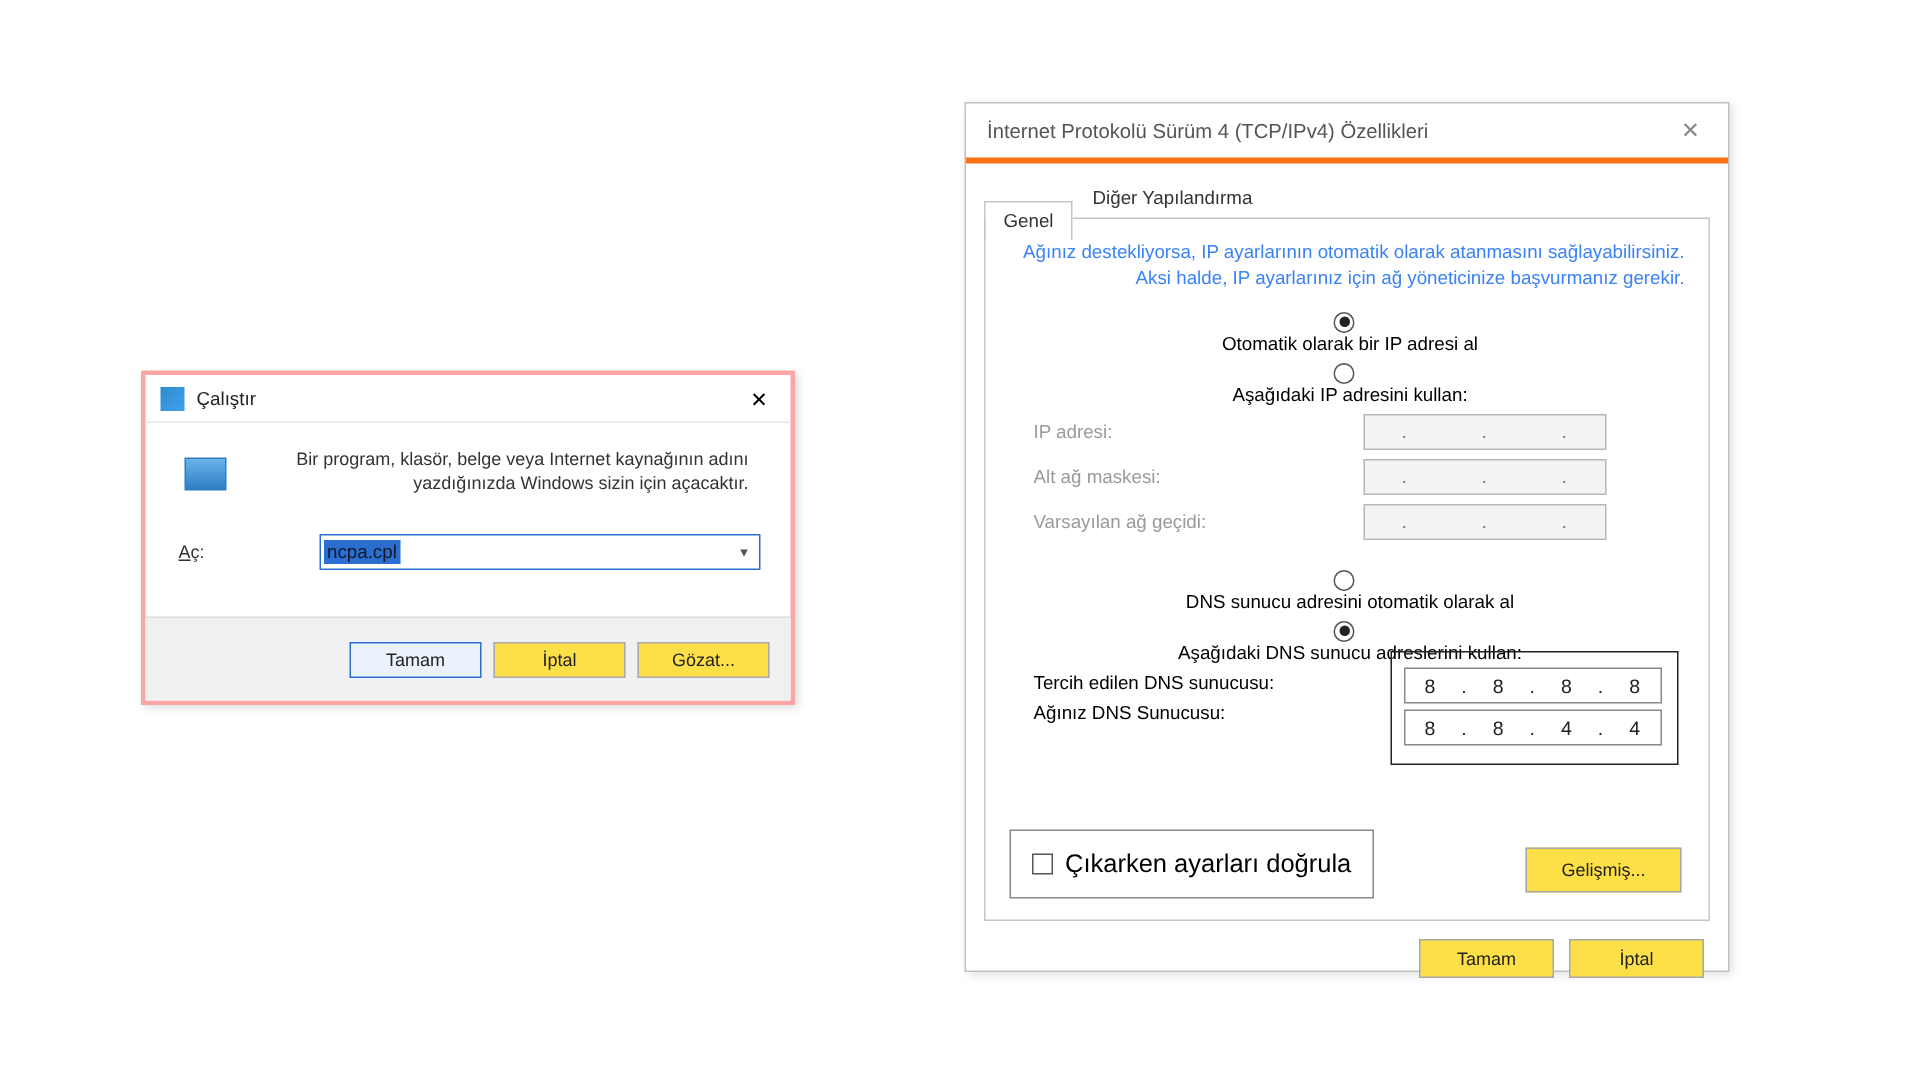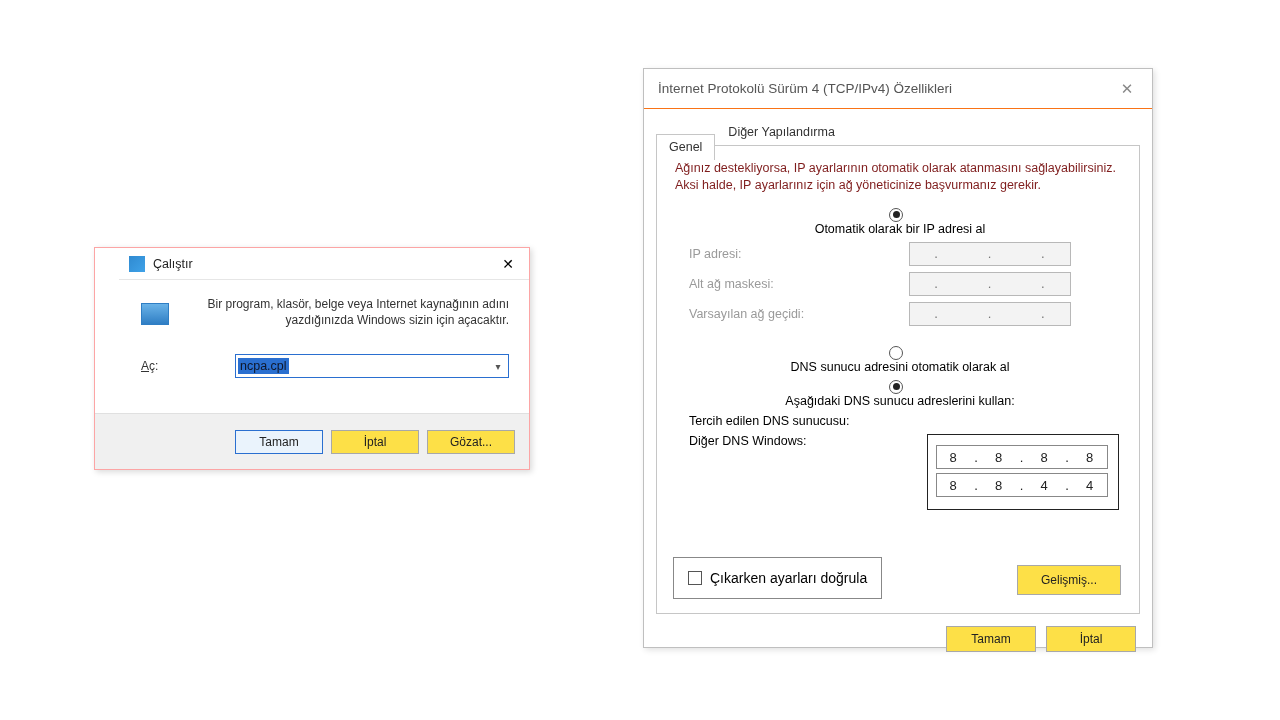--- a/index.html
+++ b/index.html
@@ -4,23 +4,22 @@
 <style>
   * { box-sizing: border-box; margin: 0; padding: 0; font-family: "Segoe UI", Tahoma, sans-serif; }
   body { width: 1280px; height: 720px; background: #fff; position: relative; overflow: hidden; }
 
   
   .run-dialog {
     position: absolute;
     left: 94px; top: 247px;
     width: 436px; height: 223px;
     background: #fff;
-    border: 1px solid #fca5a5;
+    border: 3px solid #fca5a5;
     box-shadow: 2px 2px 6px rgba(0,0,0,0.15);
-    padding-left: 24px;
   }
   .run-titlebar {
     display: flex; align-items: center;
     padding: 6px 6px 6px 10px;
     border-bottom: 1px solid #e6e6e6;
     height: 32px;
   }
   .run-titlebar .app-icon {
     width: 16px; height: 16px;
     background: linear-gradient(135deg,#2f8ad1 0%,#3fa2e8 100%);
@@ -93,21 +92,21 @@
     left: 643px; top: 68px;
     width: 510px; height: 580px;
     background:#fff;
     border:1px solid #bfbfbf;
     box-shadow: 2px 2px 6px rgba(0,0,0,0.12);
   }
   .ipv4-titlebar {
     display:flex; align-items:center;
     padding: 0 10px 0 14px;
     height: 40px;
-    border-bottom:1px solid #f97316;
+    border-bottom:4px solid #f97316;
   }
   .ipv4-titlebar .ttl { font-size:13.5px; color:#555; flex:1; }
   .ipv4-titlebar .close {
     width:30px; text-align:center; font-size:15px; color:#888; cursor:pointer;
   }
   .tabstrip {
     margin: 10px 12px 0 12px;
     display:flex;
     border-bottom:1px solid #c6c6c6;
   }
@@ -123,21 +122,21 @@
     border-color:#c6c6c6;
     background:#fff;
     position:relative; top:15px;
   }
   .tab-body {
     margin: 0 12px; padding: 14px 16px 10px 18px;
     border:1px solid #c6c6c6; border-top:none;
     height: 468px;
     position: relative;
   }
-  .help-text { font-size:12.5px; color:#7f1d1d; line-height:1.35; margin-bottom: 14px; }
+  .help-text { font-size:12.5px; color:#3b82f6; line-height:1.35; margin-bottom: 14px; text-align: right; }
   .radio-row { display:flex; align-items:center; font-size:12.5px; margin: 4px 0 6px 2px; flex-direction: column; }
   .radio {
     width:14px; height:14px; border:1.2px solid #555; border-radius:50%;
     margin-right:8px; display:inline-flex; align-items:center; justify-content:center;
   }
   .radio.checked::after {
     content:""; width:7px; height:7px; background:#222; border-radius:50%;
   }
   .field-block { margin: 2px 0 4px 14px; }
   .field-row {
@@ -160,21 +159,21 @@
     border:1px solid #222;
     padding: 6px 8px 8px 8px;
     position:absolute;
     right: 20px; top: 288px;
     width: 192px;
   }
   .dns-group-frame .ip-box { width:172px; border:1px solid #888; background:#fff; color:#222; margin: 4px 0; }
   .validate-row {
     position:absolute; left:16px; bottom: 14px;
     border:1px solid #888; padding: 12px 14px;
-    display:flex; align-items:center; font-size:14px;
+    display:flex; align-items:center; font-size:17px;
   }
   .checkbox {
     width:14px; height:14px; border:1.2px solid #555; margin-right:8px;
   }
   .adv-btn {
     position:absolute; right:18px; bottom:18px;
     min-width: 104px; height:30px;
   }
   .dlg-footer {
     display:flex; justify-content:flex-end; gap:10px;
@@ -223,20 +222,24 @@
     <div class="tab active">Genel</div>
     <div class="tab">Diğer Yapılandırma</div>
   </div>
   <div class="tab-body">
     <div class="help-text">Ağınız destekliyorsa, IP ayarlarının otomatik olarak atanmasını sağlayabilirsiniz. Aksi halde, IP ayarlarınız için ağ yöneticinize başvurmanız gerekir.</div>
 
     <div class="radio-row">
       <span class="radio checked"></span>
       <span>Otomatik olarak bir IP adresi al</span>
     </div>
+    <div class="radio-row">
+      <span class="radio"></span>
+      <span>Aşağıdaki IP adresini kullan:</span>
+    </div>
 
     <div class="field-block">
       <div class="field-row disabled">
         <span class="fl">IP adresi:</span>
         <div class="ip-box">
           <span class="ip-dot">.</span>
             <span class="ip-dot">.</span>
             <span class="ip-dot">.</span>
         </div>
       </div>
@@ -267,21 +270,21 @@
     <div class="radio-row">
       <span class="radio checked"></span>
       <span>Aşağıdaki DNS sunucu adreslerini kullan:</span>
     </div>
 
     <div class="field-block">
       <div class="field-row">
         <span class="fl">Tercih edilen DNS sunucusu:</span>
       </div>
       <div class="field-row">
-        <span class="fl">Diğer DNS Windows:</span>
+        <span class="fl">Ağınız DNS Sunucusu:</span>
       </div>
     </div>
 
     <div class="dns-group-frame">
       <div class="ip-box active">
         <span class="ip-oct">8</span>
           <span class="ip-dot">.</span>
         <span class="ip-oct">8</span>
           <span class="ip-dot">.</span>
         <span class="ip-oct">8</span>

